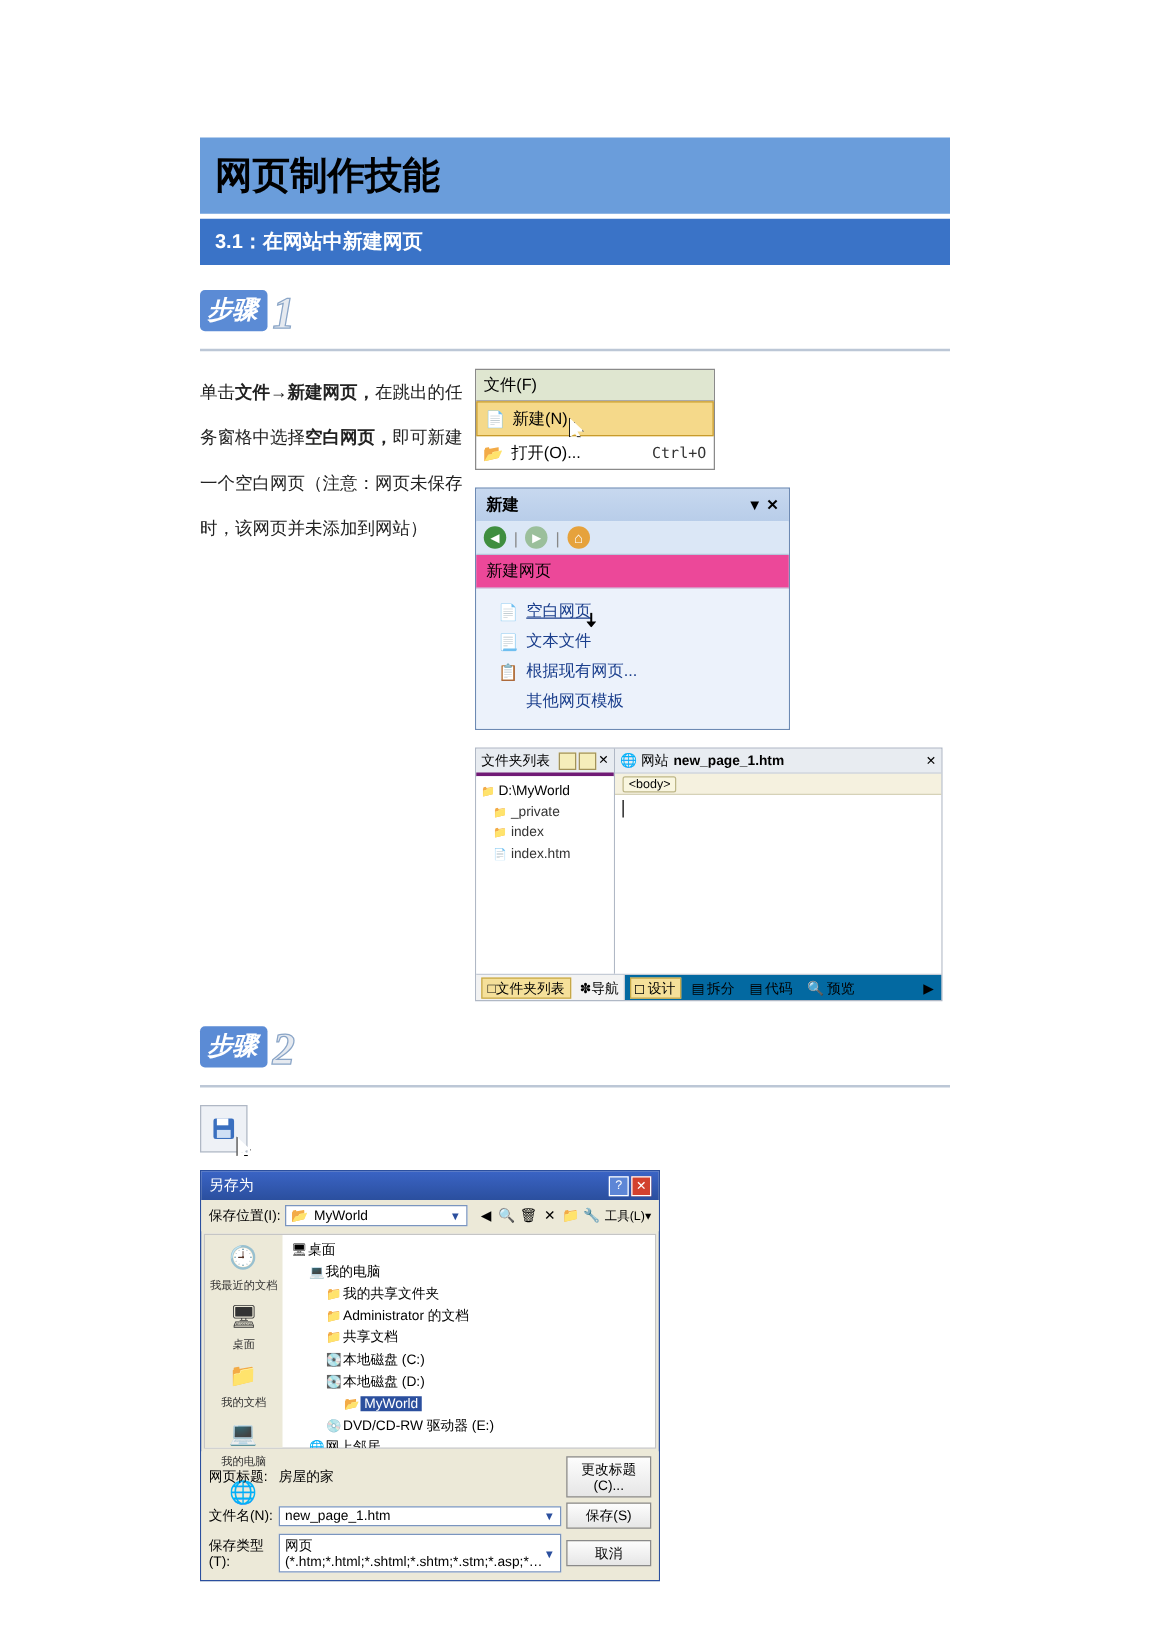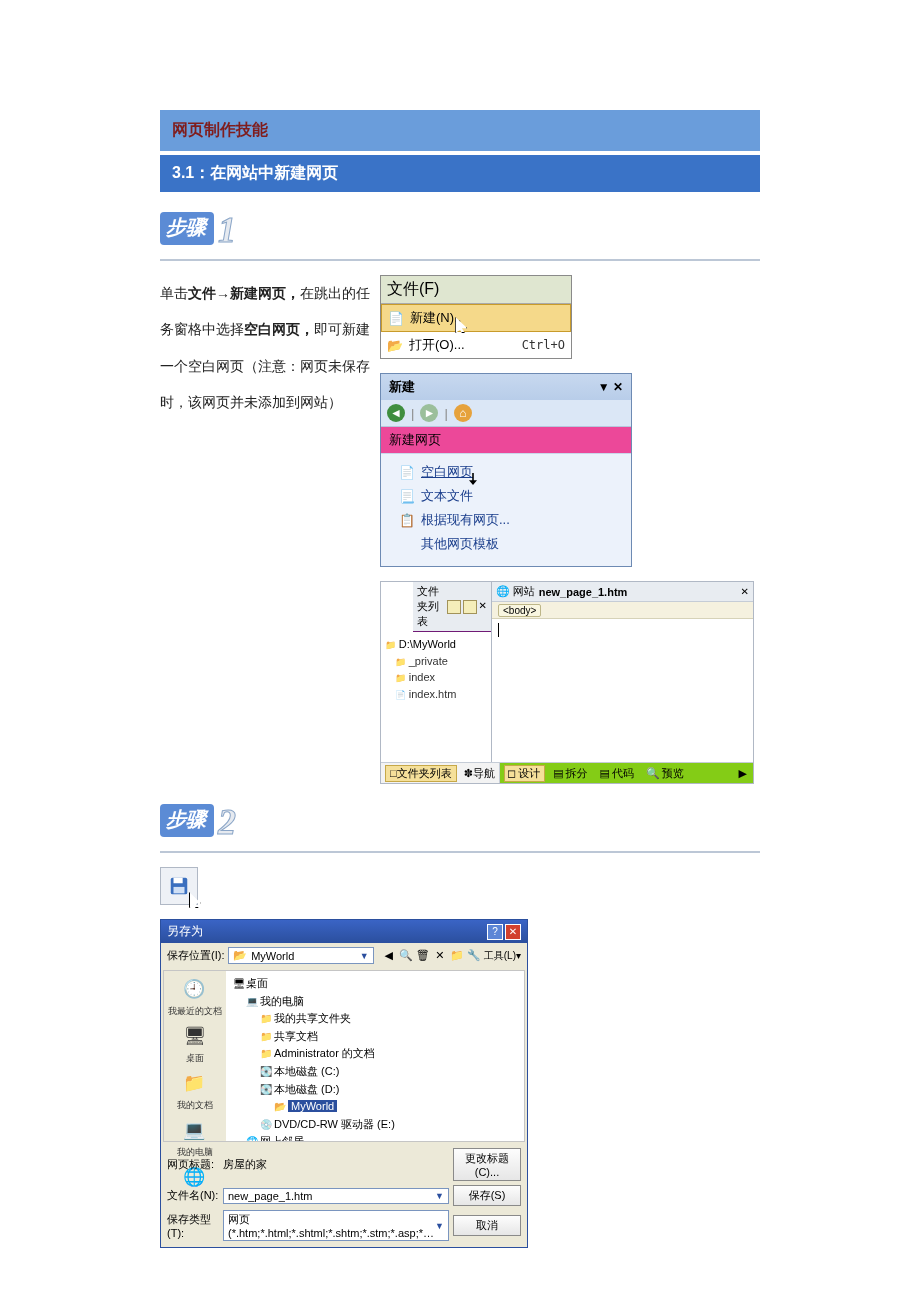--- a/index.html
+++ b/index.html
@@ -7,22 +7,22 @@
     padding: 0;
     font-family: "Microsoft YaHei", SimSun, sans-serif;
     background: #fff;
     width: 920px;
   }
   .page {
     padding: 110px 160px 40px 160px;
   }
   .title-bar {
     background: #6a9ddb;
-    color: #7f1d1d;
-    font-size: 16px;
+    color: #000000;
+    font-size: 30px;
     font-weight: bold;
     padding: 10px 12px;
   }
   .subtitle-bar {
     background: #3a73c7;
     color: #fff;
     font-size: 16px;
     font-weight: bold;
     padding: 8px 12px;
     margin-top: 4px;
@@ -80,21 +80,21 @@
   .menu-window {
     border: 1px solid #8a8a8a;
     width: 190px;
     font-family: SimSun, sans-serif;
     font-size: 13px;
   }
   .menu-title {
     background: #dfe6d0;
     border-bottom: 1px solid #aaa;
     padding: 3px 6px;
-    font-size: 16px;
+    font-size: 13px;
   }
   .menu-item {
     display: flex;
     align-items: center;
     gap: 6px;
     padding: 4px 6px;
   }
   .menu-item.hover {
     background: #f5d98a;
     border: 1px solid #c89b2b;
@@ -194,22 +194,22 @@
   .ed-sidebar {
     width: 110px;
     border-right: 1px solid #b0b8c5;
     display: flex;
     flex-direction: column;
   }
   .ed-side-header {
     background: #e8ecf1;
     padding: 2px 4px;
     font-size: 11px;
-    border-bottom: 1px solid #701a75;
-    display: flex; align-items: center; justify-content: space-between; margin-left: 32px;
+    border-bottom: 3px solid #701a75;
+    display: flex; align-items: center; justify-content: space-between;
   }
   .ed-side-header .mini-icons { display:flex; gap:2px; }
   .mini-ic { width:12px; height:12px; border:1px solid #a2935a; background:#f5eeba; }
   .mini-x { font-size:10px; }
   .ed-tree {
     padding: 4px 4px;
     flex: 1;
     background: #fff;
     font-size: 11px;
     line-height: 1.5;
@@ -252,21 +252,21 @@
     justify-content: space-between;
   }
   .editor-status .left .foldlist {
     background:#f5e09a;
     border:1px solid #c6a848;
     padding:0 4px;
   }
   .editor-status .right {
     flex:1;
     display:flex; align-items:center; padding:0 4px; gap:6px;
-    background:#84cc16;
+    background:#0369a1;
   }
   .editor-status .right span { padding:0 2px; }
   .editor-status .right .design { background:#f5e09a; border:1px solid #c6a848; }
   .editor-status .arrow { margin-left:auto; }
 
   
   .save-chip {
     border: 1px solid #b0b8c5;
     width: 36px; height: 36px;
     display:inline-flex; align-items:center; justify-content:center;
@@ -562,22 +562,22 @@
               </div>
             <div class="sa-side-item">
                 <span class="ic">🌐</span>
                 <span></span>
               </div>
           </div>
           <div class="sa-tree">
             <div class="n0"><span class="ico">🖥</span><span>桌面</span></div>
             <div class="n1"><span class="ico">💻</span><span>我的电脑</span></div>
             <div class="n2"><span class="ico">📁</span><span>我的共享文件夹</span></div>
+            <div class="n2"><span class="ico">📁</span><span>Administrator 的文档</span></div>
             <div class="n2"><span class="ico">📁</span><span>共享文档</span></div>
-            <div class="n2"><span class="ico">📁</span><span>Administrator 的文档</span></div>
             <div class="n2"><span class="ico">💽</span><span>本地磁盘 (C:)</span></div>
             <div class="n2"><span class="ico">💽</span><span>本地磁盘 (D:)</span></div>
             <div class="n3"><span class="ico">📂</span><span class="hl">MyWorld</span></div>
             <div class="n2"><span class="ico">💿</span><span>DVD/CD-RW 驱动器 (E:)</span></div>
             <div class="n1"><span class="ico">🌐</span><span>网上邻居</span></div>
 
           </div>
         </div>
 
         <div class="saveas-foot">

